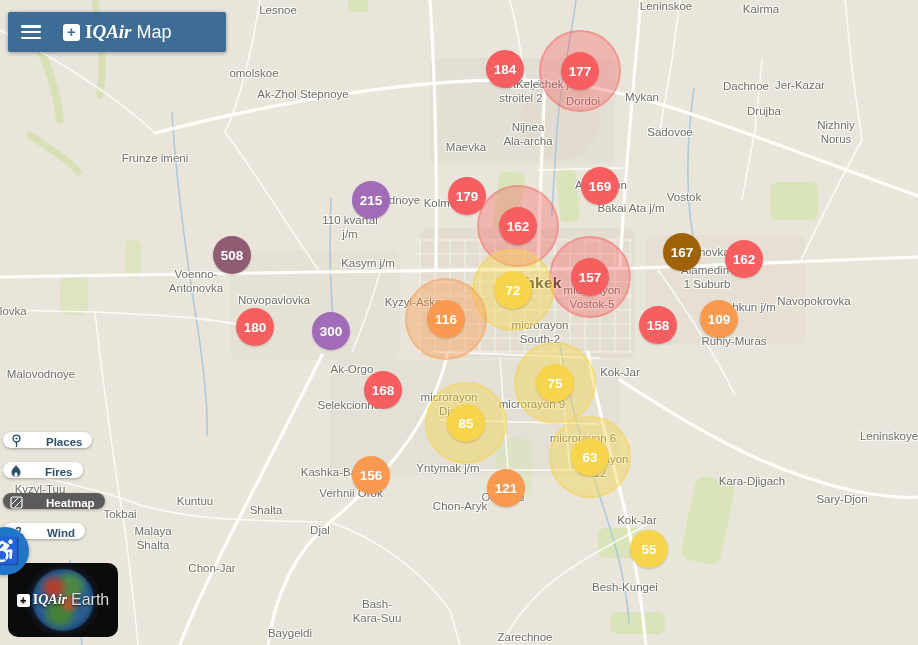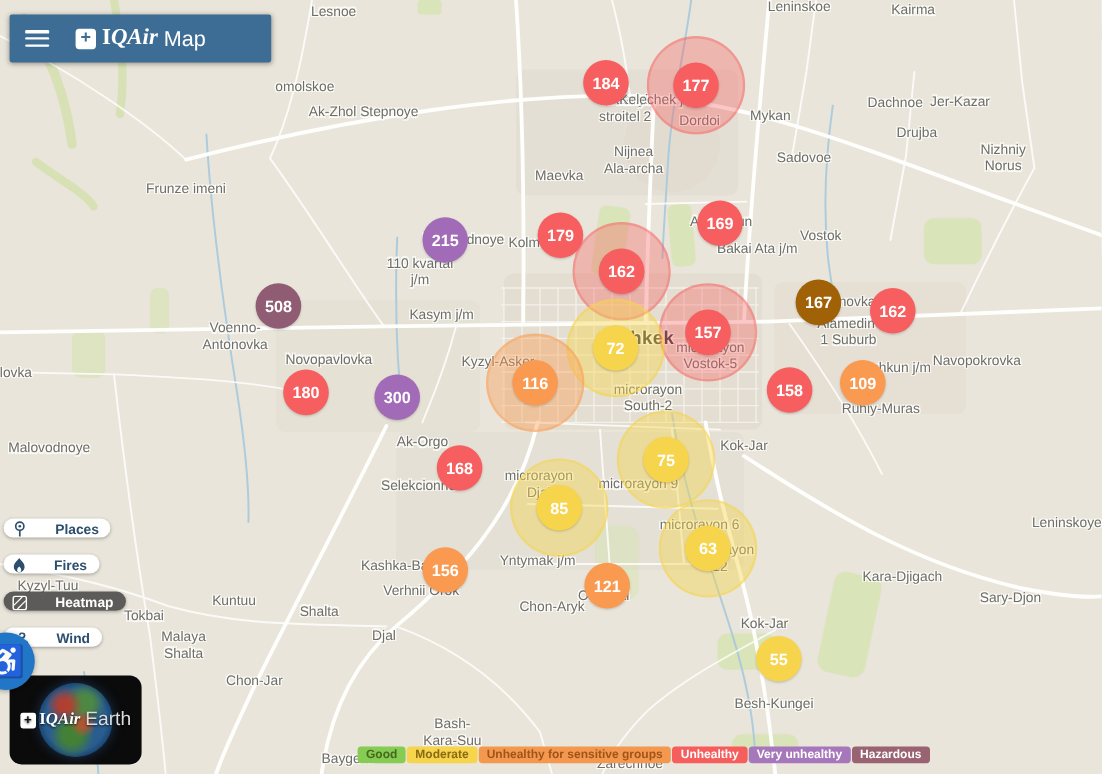--- a/index.html
+++ b/index.html
@@ -259,21 +259,21 @@
       <div class="map-label" style="left: 320px; top: 530px;">Djal</div>
       <div class="map-label" style="left: 212px; top: 568px;">Chon-Jar</div>
       <div class="map-label" style="left: 40px; top: 489px;">Kyzyl-Tuu</div>
       <div class="map-label" style="left: 120px; top: 514px;">Tokbai</div>
       <div class="map-label" style="left: 41px; top: 374px;">Malovodnoye</div>
       <div class="map-label" style="left: 12px; top: 311px;">ilovka</div>
       <div class="map-label" style="left: 637px; top: 520px;">Kok-Jar</div>
       <div class="map-label" style="left: 752px; top: 481px;">Kara-Djigach</div>
       <div class="map-label" style="left: 842px; top: 499px;">Sary-Djon</div>
       <div class="map-label" style="left: 889px; top: 436px;">Leninskoye</div>
-      <div class="map-label" style="left: 625px; top: 587px; margin-left: 20px;">Besh-Kungei</div>
+      <div class="map-label" style="left: 625px; top: 587px;">Besh-Kungei</div>
       <div class="map-label" style="left: 377px; top: 611px;">Bash-
 Kara-Suu</div>
       <div class="map-label" style="left: 290px; top: 633px;">Baygeldi</div>
       <div class="map-label" style="left: 525px; top: 637px;">Zarechnoe</div>
     </div>
   <div id="marker-layer">
       <div class="aqi-marker" style="left: 505px; top: 69px; background: rgb(246, 94, 95);">184</div>
       <div class="aqi-halo" style="left: 580px; top: 71px; background: rgba(246, 94, 95, 0.35); border: 2px solid rgba(246, 94, 95, 0.35);"></div>
       <div class="aqi-marker" style="left: 580px; top: 71px; background: rgb(246, 94, 95);">177</div>
       <div class="aqi-marker" style="left: 371px; top: 200px; background: rgb(161, 107, 184);">215</div>
@@ -375,22 +375,14 @@
 
   <div id="earth-card">
     <div id="earth-globe"></div>
     <div id="earth-label">
       <span class="plus-box">+</span>
       <span class="brand-name">I<i>Q</i><i>Air</i></span>
       <span class="brand-suffix">Earth</span>
     </div>
   </div>
 
-  <div id="legend">
-      <span class="legend-chip" style="background: rgb(133, 203, 84); color: rgb(68, 105, 26);">Good</span>
-      <span class="legend-chip" style="background: rgb(246, 212, 75); color: rgb(138, 106, 20);">Moderate</span>
-      <span class="legend-chip" style="background: rgb(244, 152, 80); color: rgb(160, 84, 24);">Unhealthy for sensitive groups</span>
-      <span class="legend-chip" style="background: rgb(246, 94, 94); color: rgb(255, 255, 255);">Unhealthy</span>
-      <span class="legend-chip" style="background: rgb(166, 120, 187); color: rgb(255, 255, 255);">Very unhealthy</span>
-      <span class="legend-chip" style="background: rgb(154, 99, 114); color: rgb(255, 255, 255);">Hazardous</span>
-    </div>
 
 </div>
 
 </body></html>

